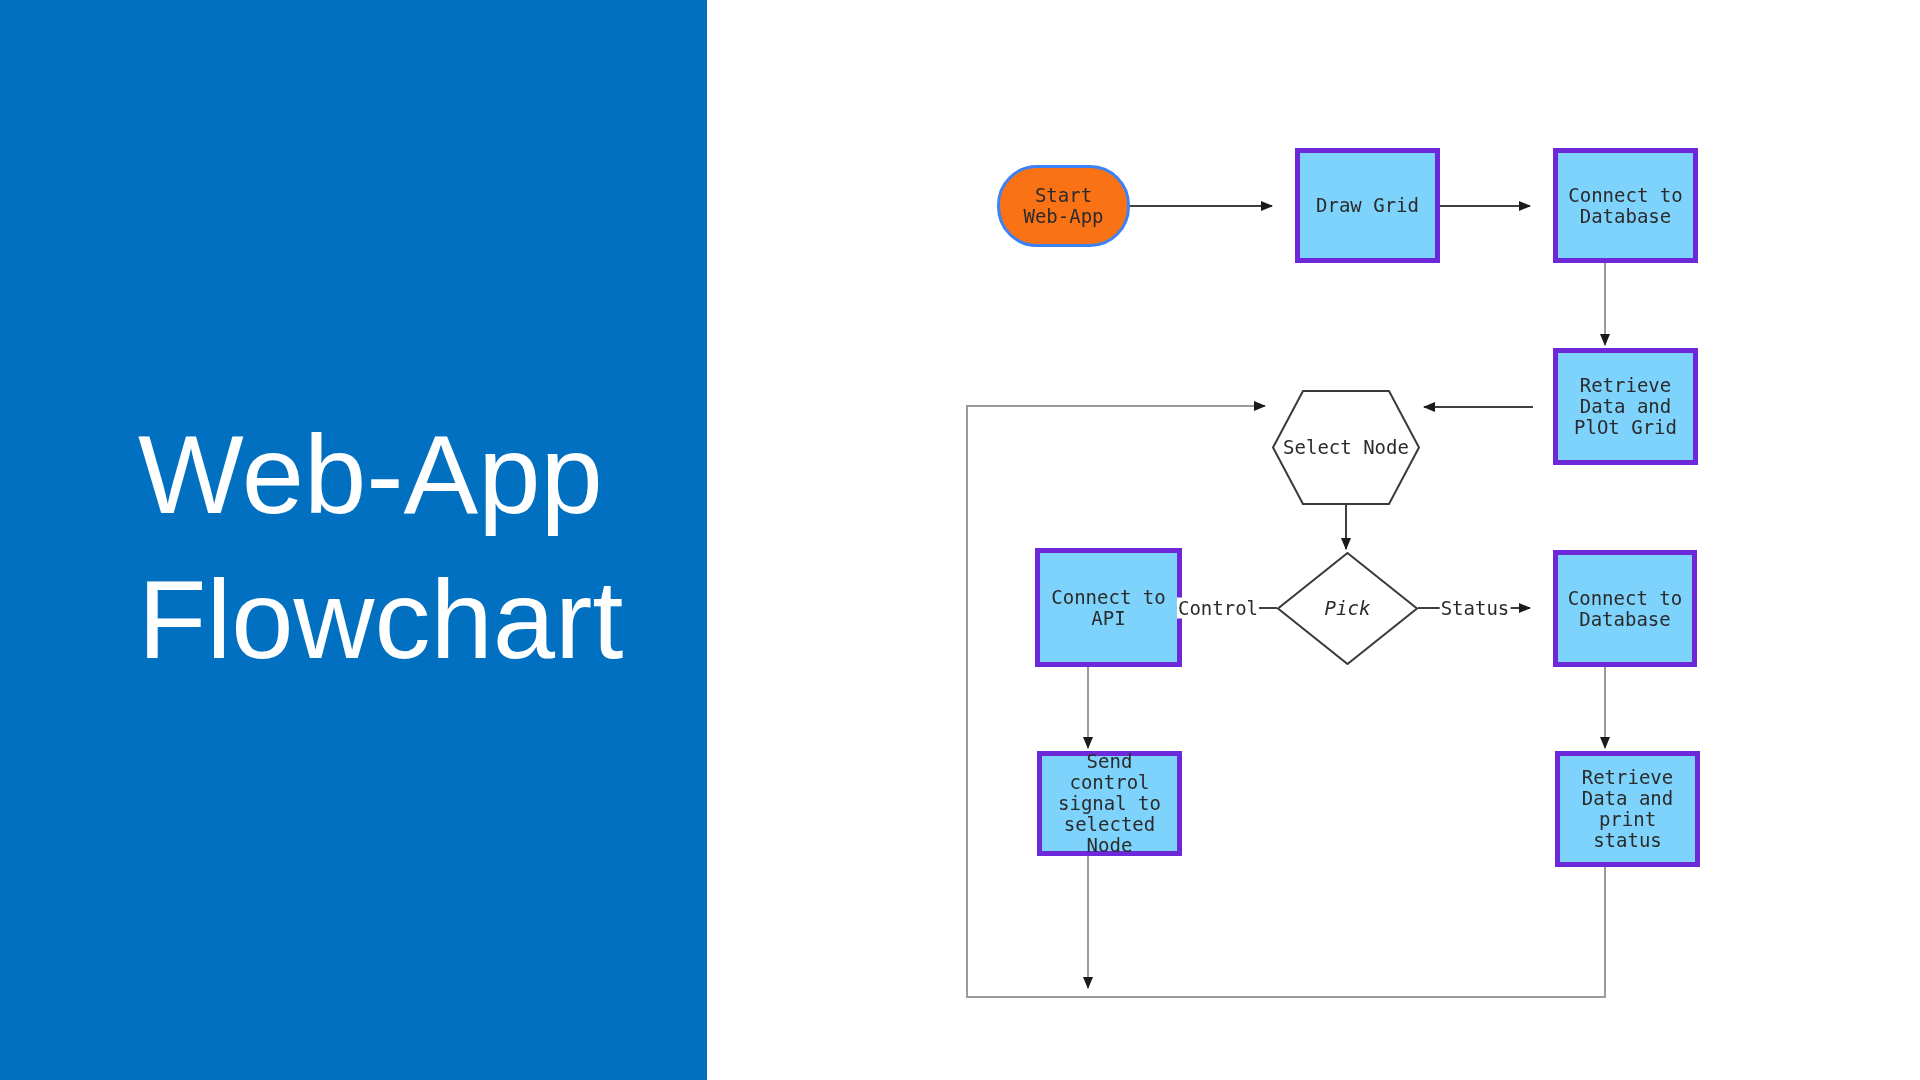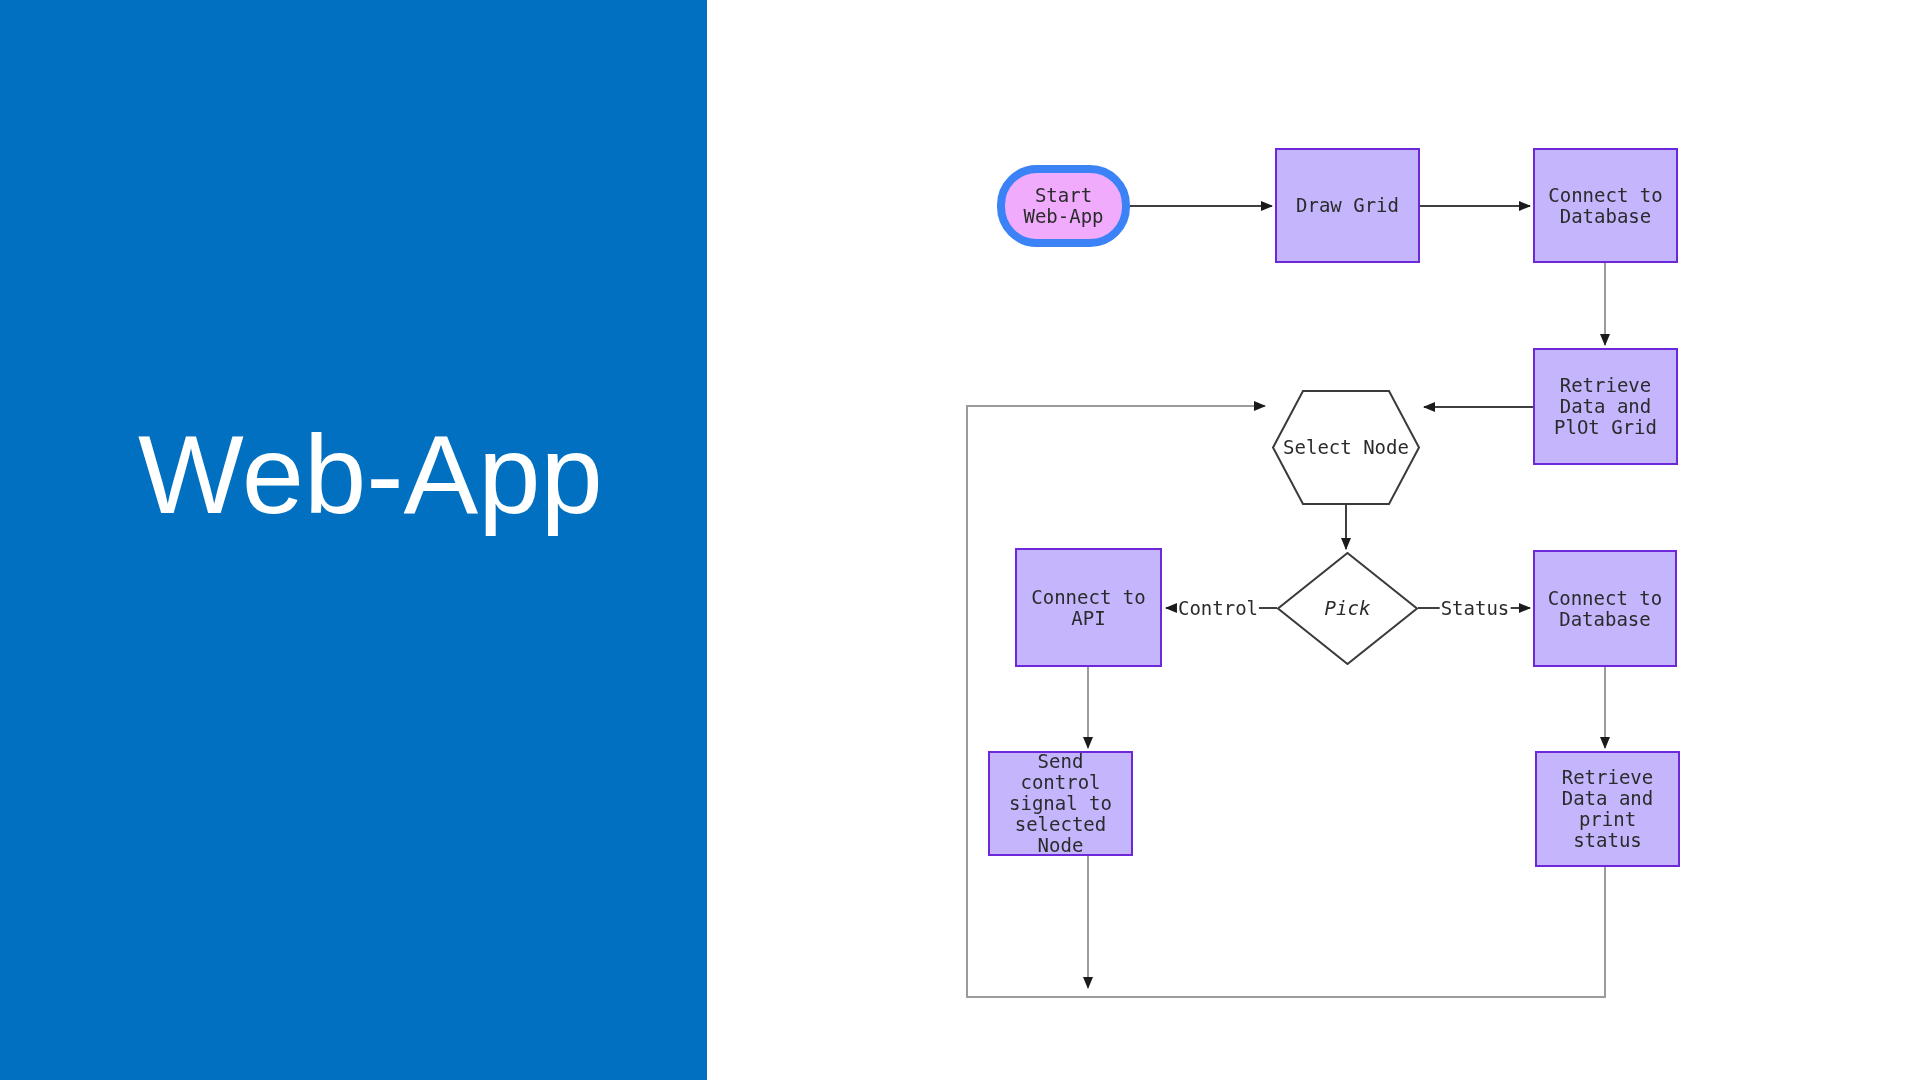--- a/index.html
+++ b/index.html
@@ -37,22 +37,22 @@
   .node {
     position: absolute;
     display: flex; align-items: center; justify-content: center;
     text-align: center;
     color: #2b2b2b;
     font-size: 19px;
     line-height: 21px;
     white-space: pre-line;
     box-sizing: border-box;
   }
-  .rect    { background: #c4b5fd; border: 2px solid #6d28d9; }
-  .stadium { background: #f0abfc; border: 8px solid #3b82f6; border-radius: 40px; align-items: center; }
+  .rect    { background: #7dd3fc; border: 5px solid #6d28d9; margin-left: 20px; }
+  .stadium { background: #f97316; border: 3px solid #3b82f6; border-radius: 40px; align-items: center; }
   .shape   { background: transparent; border: none; }
   .shape-svg { position: absolute; left: 0; top: 0; width: 100%; height: 100%; }
   .shape-label { position: relative; }
 
   .edge-label {
     position: absolute;
     transform: translate(-50%, -50%);
     background: #ffffff;
     color: #2b2b2b;
     font-size: 19px;
@@ -60,20 +60,21 @@
     padding: 0 1px;
     white-space: nowrap;
   }
 </style>
 </head>
 <body>
 
 <div class="left-panel">
   <div class="slide-title">
     <div>Web-App</div>
+    <div>Flowchart</div>
   </div>
 </div>
 
 <div class="canvas">
 
   <svg class="connectors" width="1920" height="1080" viewBox="0 0 1920 1080">
     <defs>
       <marker id="arrow" markerUnits="userSpaceOnUse" markerWidth="13" markerHeight="11" refX="11" refY="5" orient="auto">
         <path d="M0,0 L12,5 L0,10 Z" fill="#1B1B1B"></path>
       </marker>
@@ -128,21 +129,21 @@
   <div class="node rect" style="left:1015px; top:548px; width:147px; height:119px;">
     <span>Connect to
 API</span>
   </div>
 
   <div class="node rect" style="left:1533px; top:550px; width:144px; height:117px;">
     <span>Connect to
 Database</span>
   </div>
 
-  <div class="node rect" style="left:988px; top:751px; width:145px; height:105px;">
+  <div class="node rect" style="left:1017px; top:751px; width:145px; height:105px;">
     <span>Send
 control
 signal to
 selected
 Node</span>
   </div>
 
   <div class="node rect" style="left:1535px; top:751px; width:145px; height:116px;">
     <span>Retrieve
 Data and

